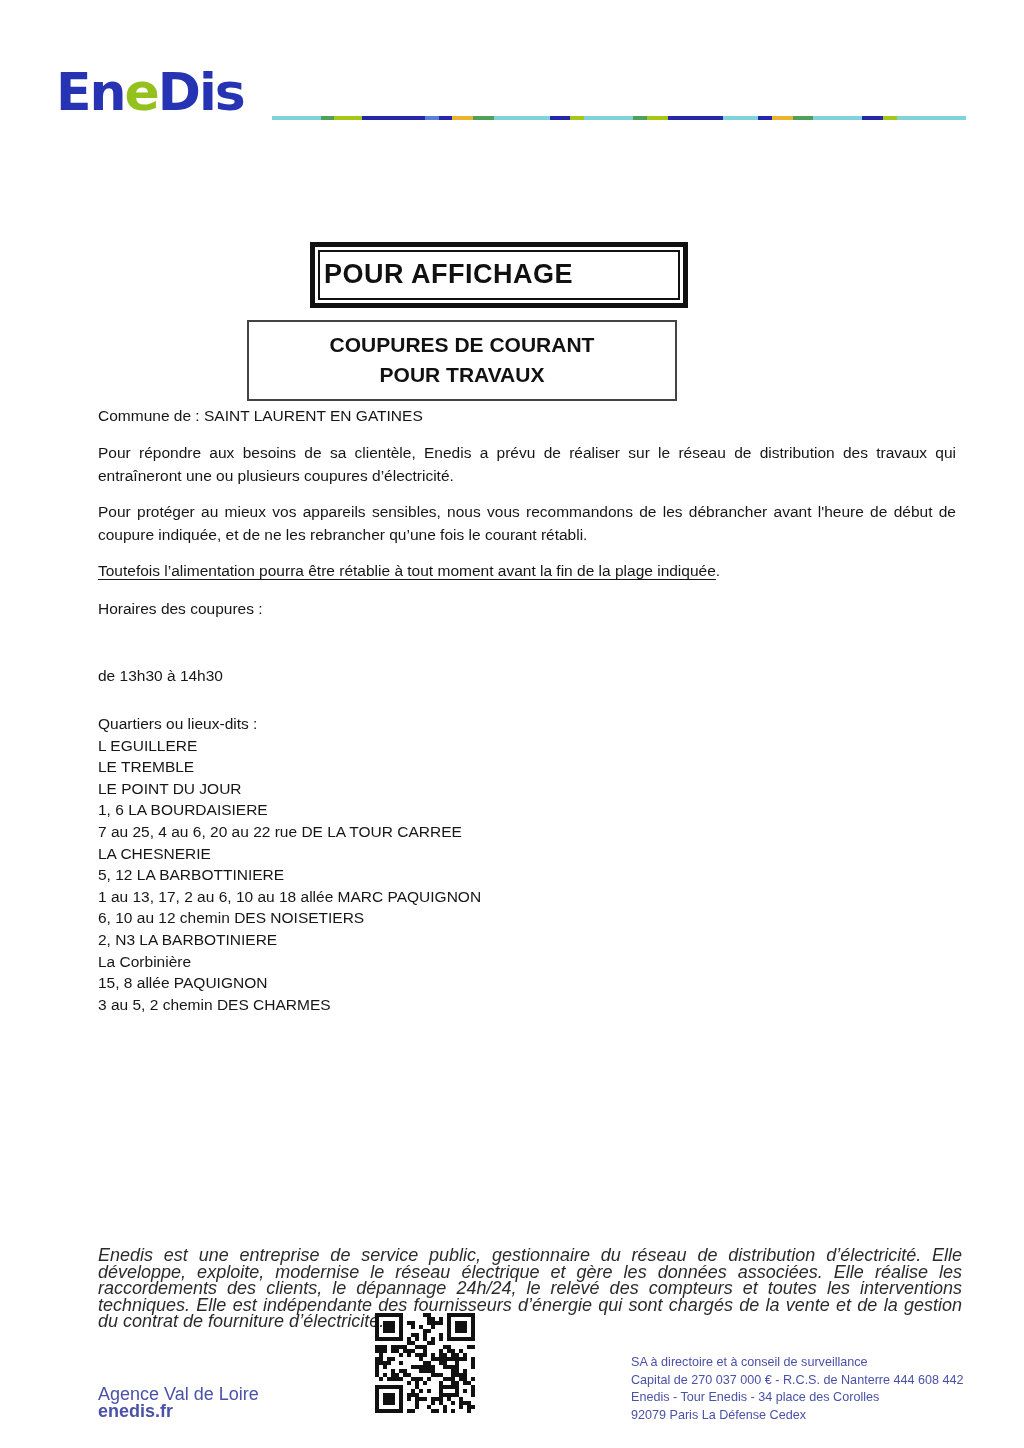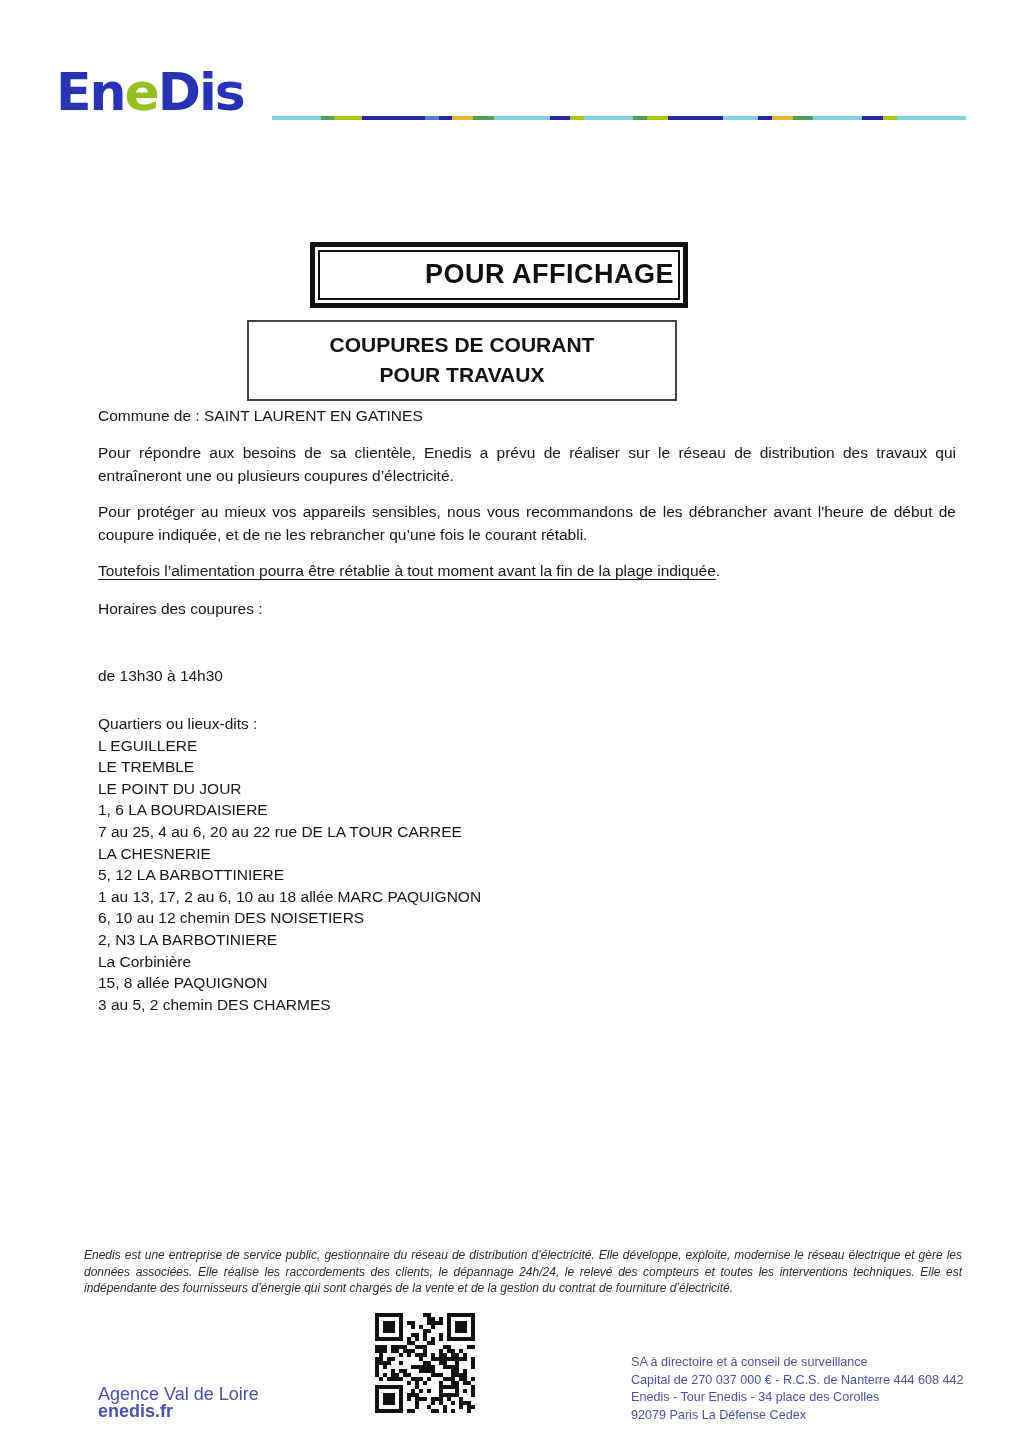--- a/index.html
+++ b/index.html
@@ -51,21 +51,21 @@
   }
 
   
   .affichage-outer{
     position:absolute;left:310px;top:242px;width:378px;
     border:5px solid #111;padding:3px;box-sizing:border-box;
     background:#fff;
   }
   .affichage-inner{
     border:2px solid #111;
-    text-align:right;
+    text-align:left;
     padding:7px 4px 8px 4px;
     font-weight:700;font-size:27px;letter-spacing:0.5px;
     color:#111;
   }
   .notice-box{
     position:absolute;left:247px;top:320px;width:430px;
     border:2px solid #444;box-sizing:border-box;
     text-align:center;padding:8px 4px 9px 4px;
     font-weight:700;font-size:21px;line-height:30px;color:#111;
   }
@@ -79,22 +79,22 @@
   .para{margin:0 0 13px 0;text-align:justify;}
   .toutefois{margin:0 0 15px 0;}
   .toutefois .ul{text-decoration:underline;text-underline-offset:3px;}
   .horaires{margin:0 0 44px 0;}
   .schedule{line-height:23px;margin:0 0 26px 0;}
   .locations{line-height:21.6px;}
   .locations div{white-space:nowrap;}
 
   
   .legal{
-    position:absolute;left:84px;right:62px;top:1247px;
-    font-style:italic;font-size:12px;line-height:16.5px;color:#2b2b2b;
+    position:absolute;left:98px;right:62px;top:1247px;
+    font-style:italic;font-size:18px;line-height:16.5px;color:#2b2b2b;
     text-align:justify;
   }
   .qr{
     position:absolute;left:375px;top:1313px;width:100px;height:100px;
   }
   .company{
     position:absolute;left:631px;top:1354px;
     color:#4a51a8;font-size:12.6px;line-height:17.5px;
   }
   .agency{

